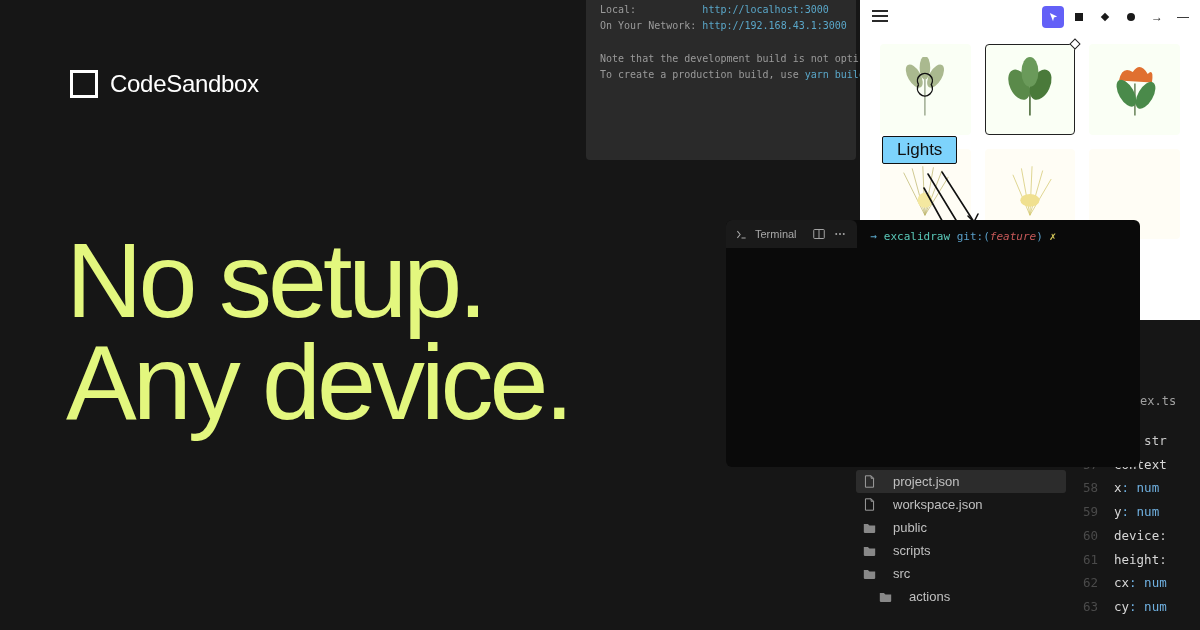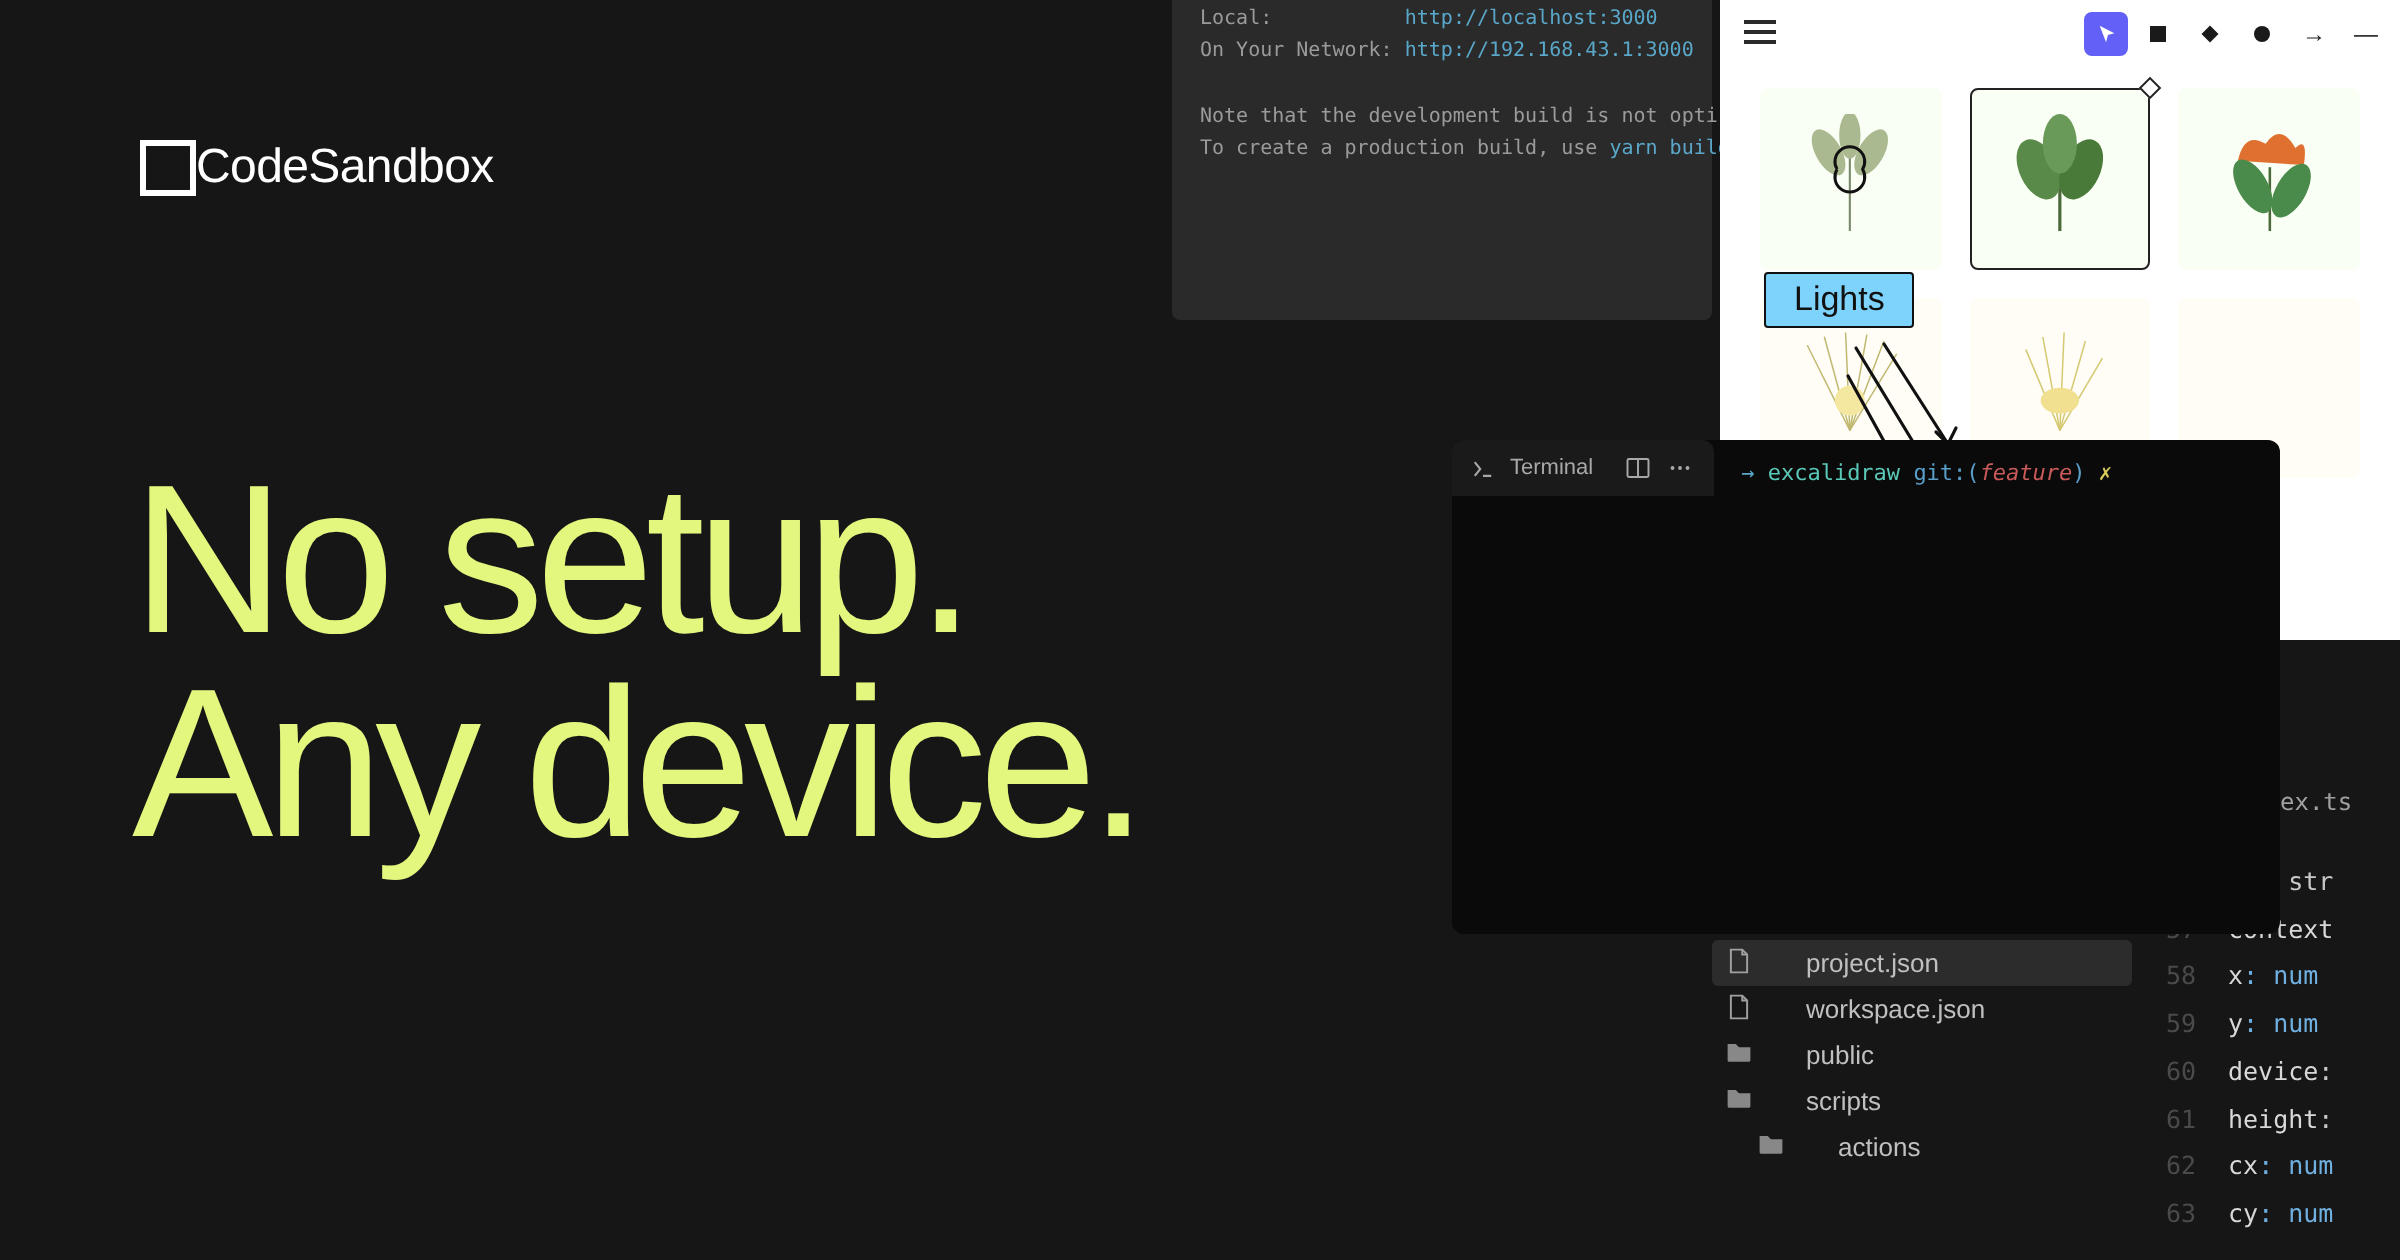--- a/index.html
+++ b/index.html
@@ -13,20 +13,21 @@
       color: #e0e0e0;
     }
 
     
     .logo {
       position: absolute;
       top: 70px;
       left: 70px;
       display: flex;
       align-items: flex-end;
+      gap: 12px;
     }
     .logo-box {
       width: 28px;
       height: 28px;
       border: 3px solid #fff;
     }
     .logo-text {
       color: #fff;
       font-size: 24px;
       font-weight: 500;
@@ -199,21 +200,22 @@
     .explorer {
       position: absolute;
       top: 455px;
       left: 856px;
       width: 210px;
       font-size: 13px;
       color: #c0c0c0;
     }
     .exp-row {
       display: flex;
-      gap: 26px;
+      align-items: center;
+      gap: 16px;
       padding: 4px 6px;
       border-radius: 3px;
     }
     .exp-row.hover { background: #2c2c2c; }
     .exp-icon { width: 15px; display: inline-flex; justify-content: center; color: #888; }
     .exp-root { height: 3px; background: #888; width: 16px; border-radius: 2px; margin: 4px 0 8px 4px; }
 
     
     .editor {
       position: absolute;
@@ -412,26 +414,34 @@
     <span>public</span>
   </div>
   <div class="exp-row">
     <span class="exp-icon">
         <svg width="13" height="12" viewBox="0 0 16 14" fill="#888">
           <path d="M1 2h5l2 2h7v8a1 1 0 0 1-1 1H2a1 1 0 0 1-1-1z"></path>
         </svg>
       </span>
     <span>scripts</span>
   </div>
-  <div class="exp-row" style="padding-left:22px">
+  <div class="exp-row">
     <span class="exp-icon">
         <svg width="13" height="12" viewBox="0 0 16 14" fill="#888">
           <path d="M1 2h5l2 2h7v8a1 1 0 0 1-1 1H2a1 1 0 0 1-1-1z"></path>
         </svg>
       </span>
+    <span>src</span>
+  </div>
+  <div class="exp-row" style="padding-left:22px">
+    <span class="exp-icon">
+        <svg width="13" height="12" viewBox="0 0 16 14" fill="#888">
+          <path d="M1 2h5l2 2h7v8a1 1 0 0 1-1 1H2a1 1 0 0 1-1-1z"></path>
+        </svg>
+      </span>
     <span>actions</span>
   </div>
 </div>
 
 <div class="editor">
   <div class="editor-tab">ex.ts</div>
   <div class="ed-row">
       <span class="ed-num"></span>
       <span class="ed-code"><span class="kw-const">nst</span><span> str</span></span>
     </div>

